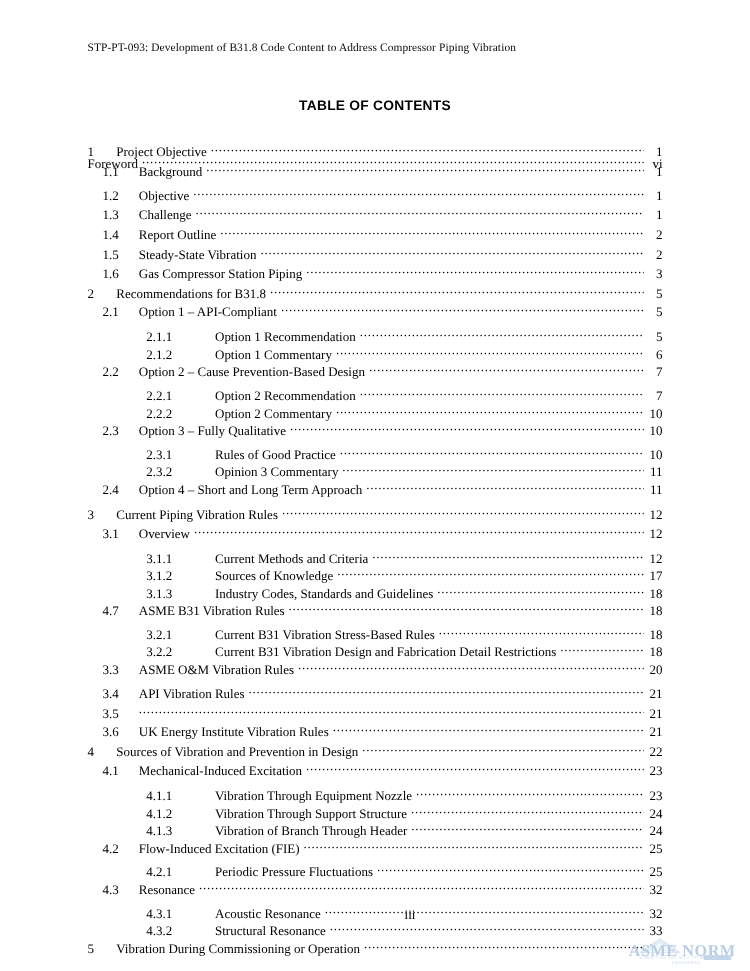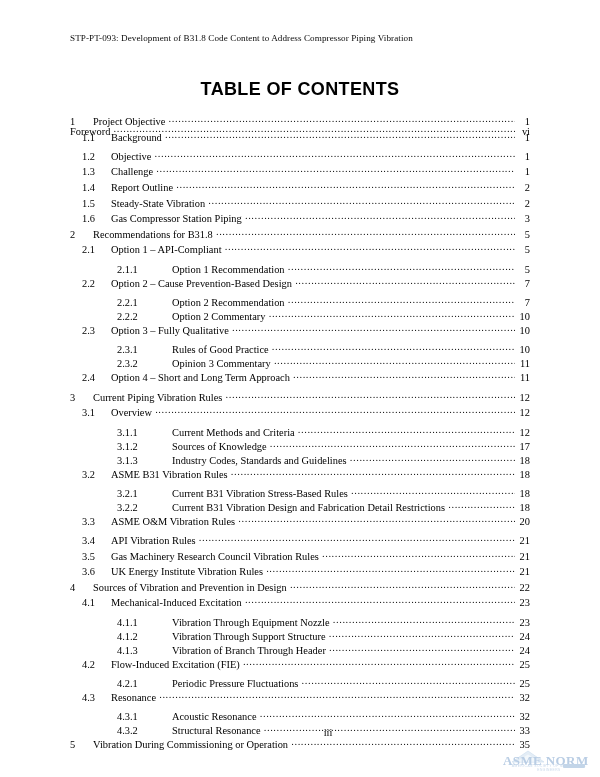--- a/index.html
+++ b/index.html
@@ -36,21 +36,21 @@
 
   
   .toc-title {
     position: absolute;
     left: 0;
     top: 79px;
     width: 600px;
     text-align: center;
     font-family: "Liberation Sans", "DejaVu Sans", sans-serif;
     font-weight: bold;
-    font-size: 18px;
+    font-size: 11px;
     letter-spacing: 0.02em;
   }
 
   
   .toc {
     position: absolute;
     left: 70px;
     top: 99px;
     width: 460px;
   }
@@ -239,20 +239,26 @@
         <span class="label">Option 1 – API-Compliant</span>
         <span class="leader"></span>
         <span class="pageno">5</span>
       </div>
       <div class="toc-entry lvl3">
         <span class="num">2.1.1</span>
         <span class="label">Option 1 Recommendation</span>
         <span class="leader"></span>
         <span class="pageno">5</span>
       </div>
+      <div class="toc-entry lvl3">
+        <span class="num">2.1.2</span>
+        <span class="label">Option 1 Commentary</span>
+        <span class="leader"></span>
+        <span class="pageno">6</span>
+      </div>
       <div class="toc-entry lvl2">
         <span class="num">2.2</span>
         <span class="label">Option 2 – Cause Prevention-Based Design</span>
         <span class="leader"></span>
         <span class="pageno">7</span>
       </div>
       <div class="toc-entry lvl3">
         <span class="num">2.2.1</span>
         <span class="label">Option 2 Recommendation</span>
         <span class="leader"></span>
@@ -312,21 +318,21 @@
         <span class="leader"></span>
         <span class="pageno">17</span>
       </div>
       <div class="toc-entry lvl3">
         <span class="num">3.1.3</span>
         <span class="label">Industry Codes, Standards and Guidelines</span>
         <span class="leader"></span>
         <span class="pageno">18</span>
       </div>
       <div class="toc-entry lvl2">
-        <span class="num">3.2</span>
+        <span class="num">4.7</span>
         <span class="label">ASME B31 Vibration Rules</span>
         <span class="leader"></span>
         <span class="pageno">18</span>
       </div>
       <div class="toc-entry lvl3">
         <span class="num">3.2.1</span>
         <span class="label">Current B31 Vibration Stress-Based Rules</span>
         <span class="leader"></span>
         <span class="pageno">18</span>
       </div>
@@ -343,21 +349,20 @@
         <span class="pageno">20</span>
       </div>
       <div class="toc-entry lvl2 tight">
         <span class="num">3.4</span>
         <span class="label">API Vibration Rules</span>
         <span class="leader"></span>
         <span class="pageno">21</span>
       </div>
       <div class="toc-entry lvl2 tight">
         <span class="num">3.5</span>
-        <span class="label">Gas Machinery Research Council Vibration Rules</span>
         <span class="leader"></span>
         <span class="pageno">21</span>
       </div>
       <div class="toc-entry lvl2 tight">
         <span class="num">3.6</span>
         <span class="label">UK Energy Institute Vibration Rules</span>
         <span class="leader"></span>
         <span class="pageno">21</span>
       </div>
       <div class="toc-entry lvl1">

